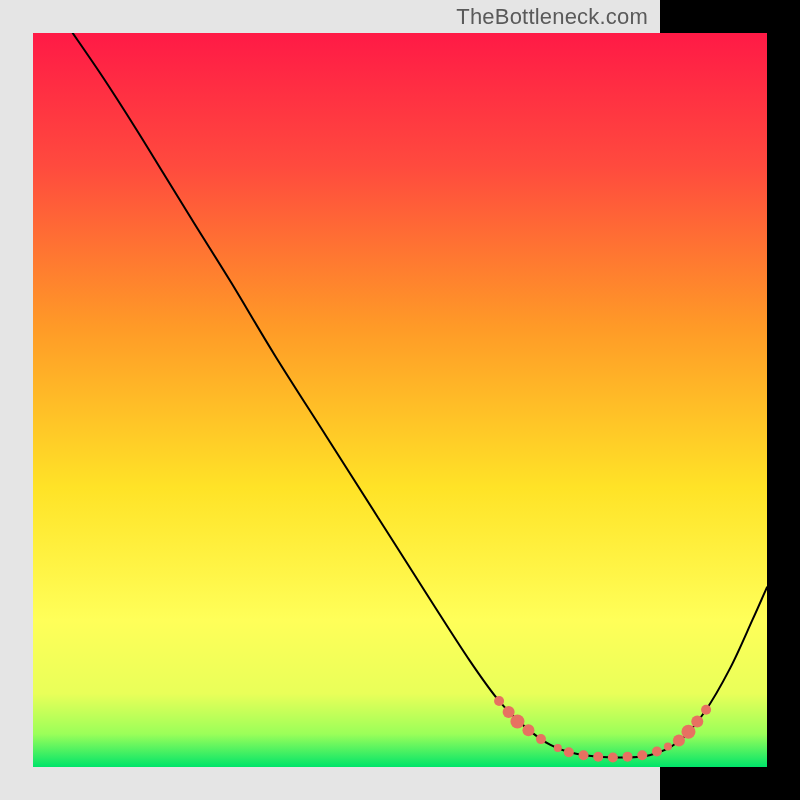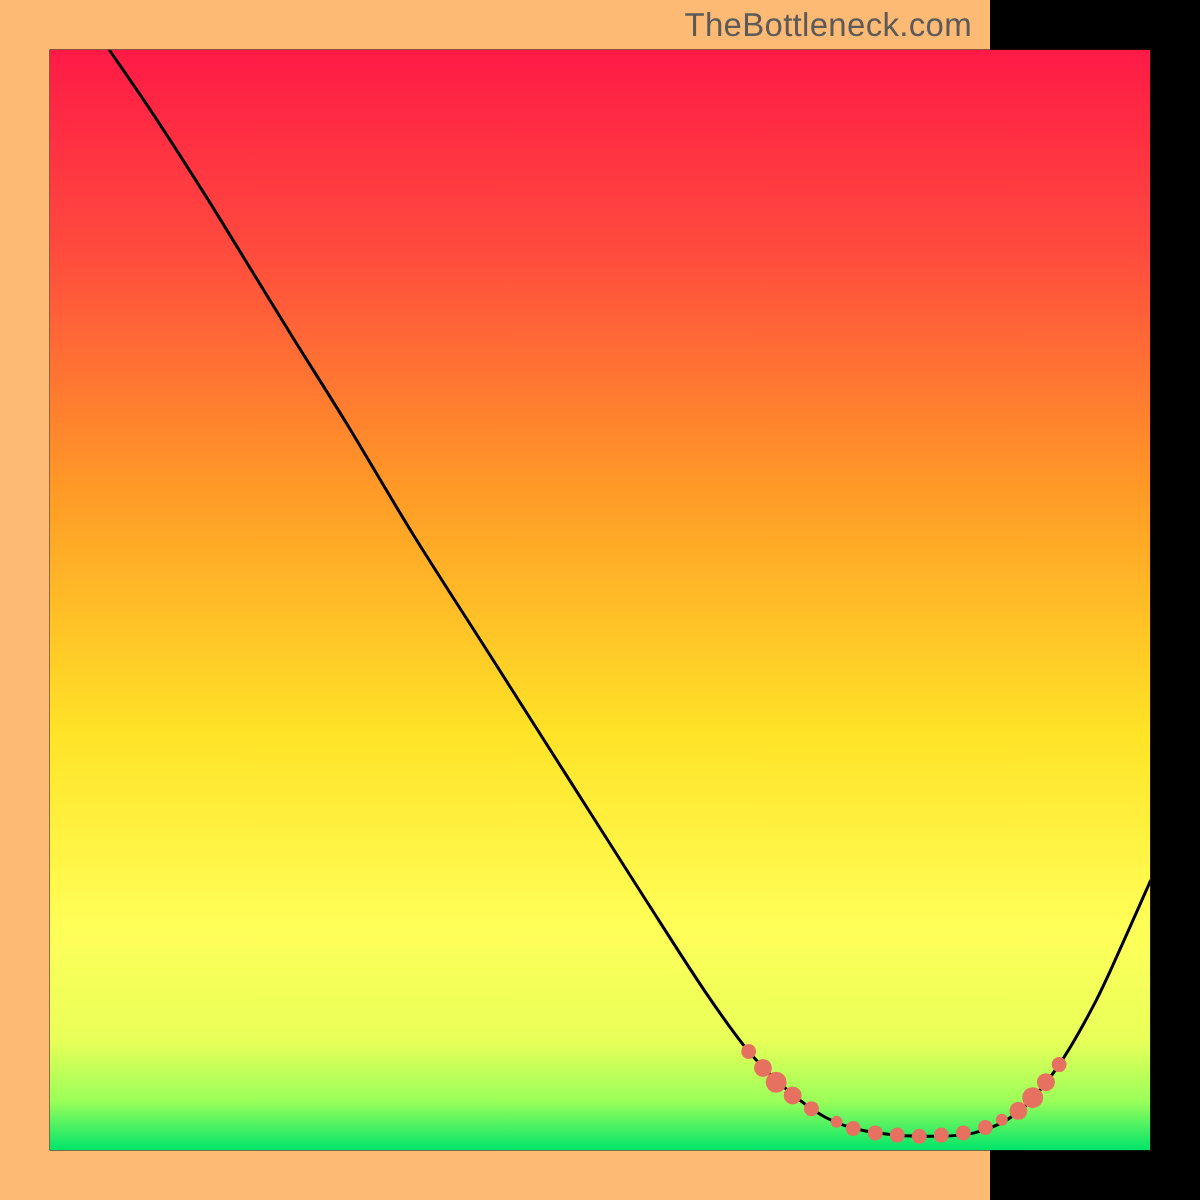--- a/index.html
+++ b/index.html
@@ -1,21 +1,21 @@
 <!DOCTYPE html>
 <html><head>
 <meta charset="utf-8">
 <style>
   * { margin: 0; padding: 0; box-sizing: border-box; }
   html, body { width: 800px; height: 800px; background: #000; overflow: hidden; }
   .frame {
     position: relative;
     width: 660px;
     height: 800px;
-    background: #fdba74;
+    background: #e5e5e5;
   }
   .watermark {
     position: absolute;
     top: 4px;
     right: 12px;
     color: #5a5a5a;
     font-family: Arial, Helvetica, sans-serif;
     font-size: 22px;
     letter-spacing: 0.2px;
     user-select: none;

